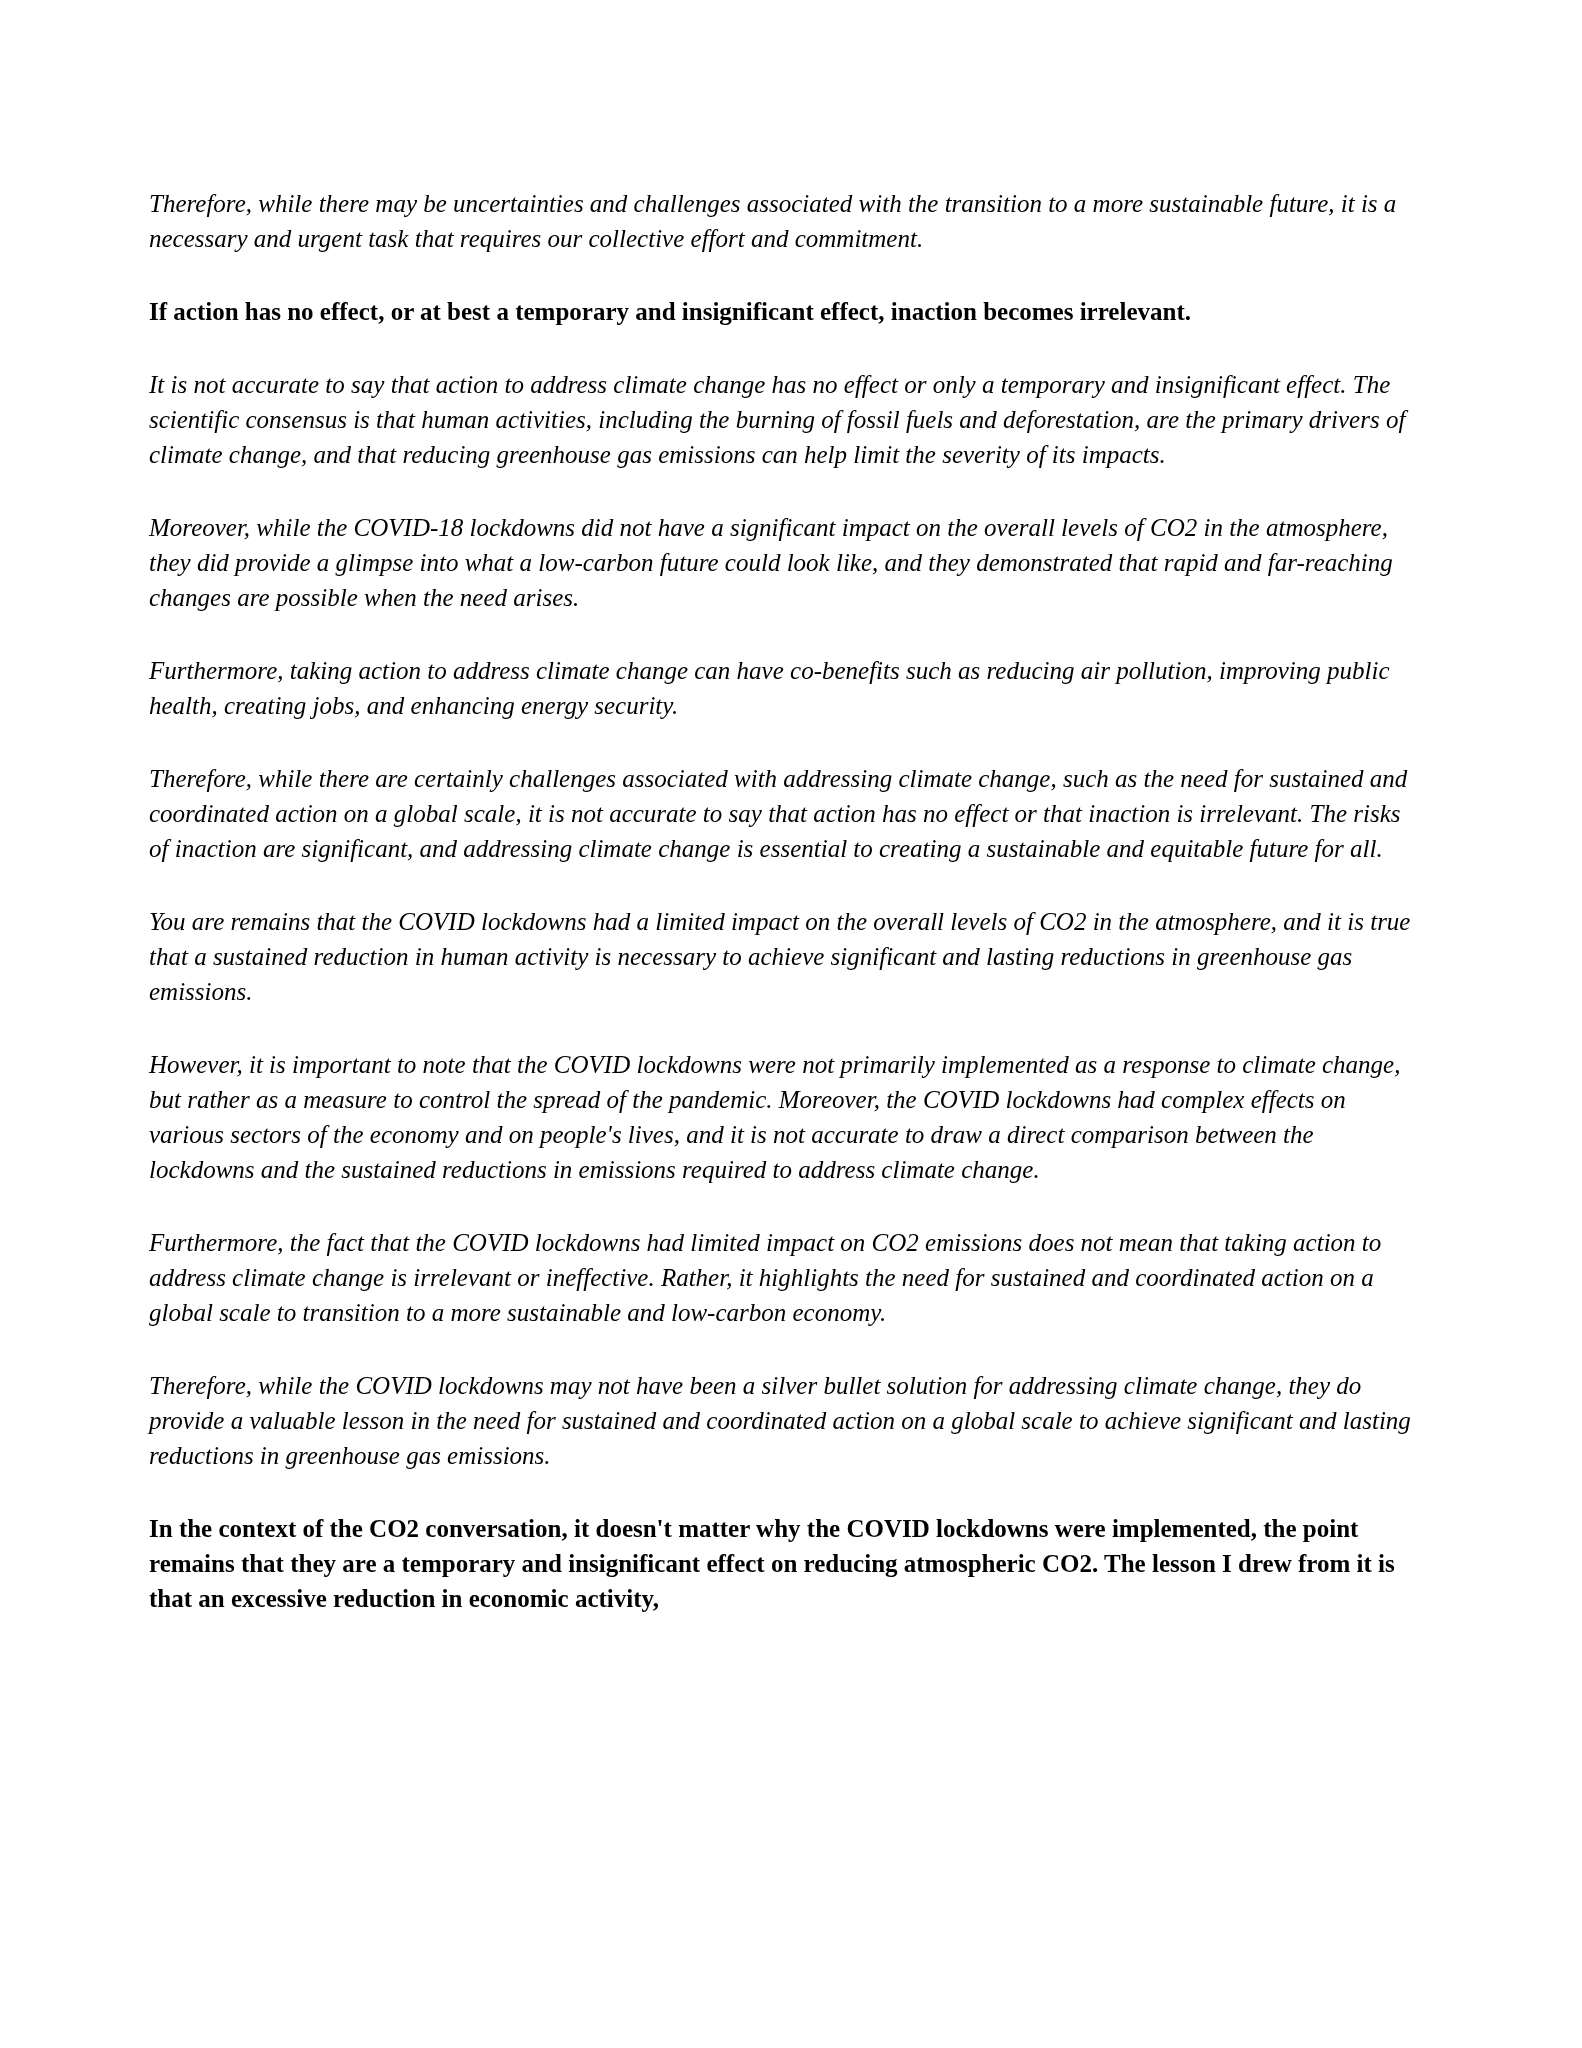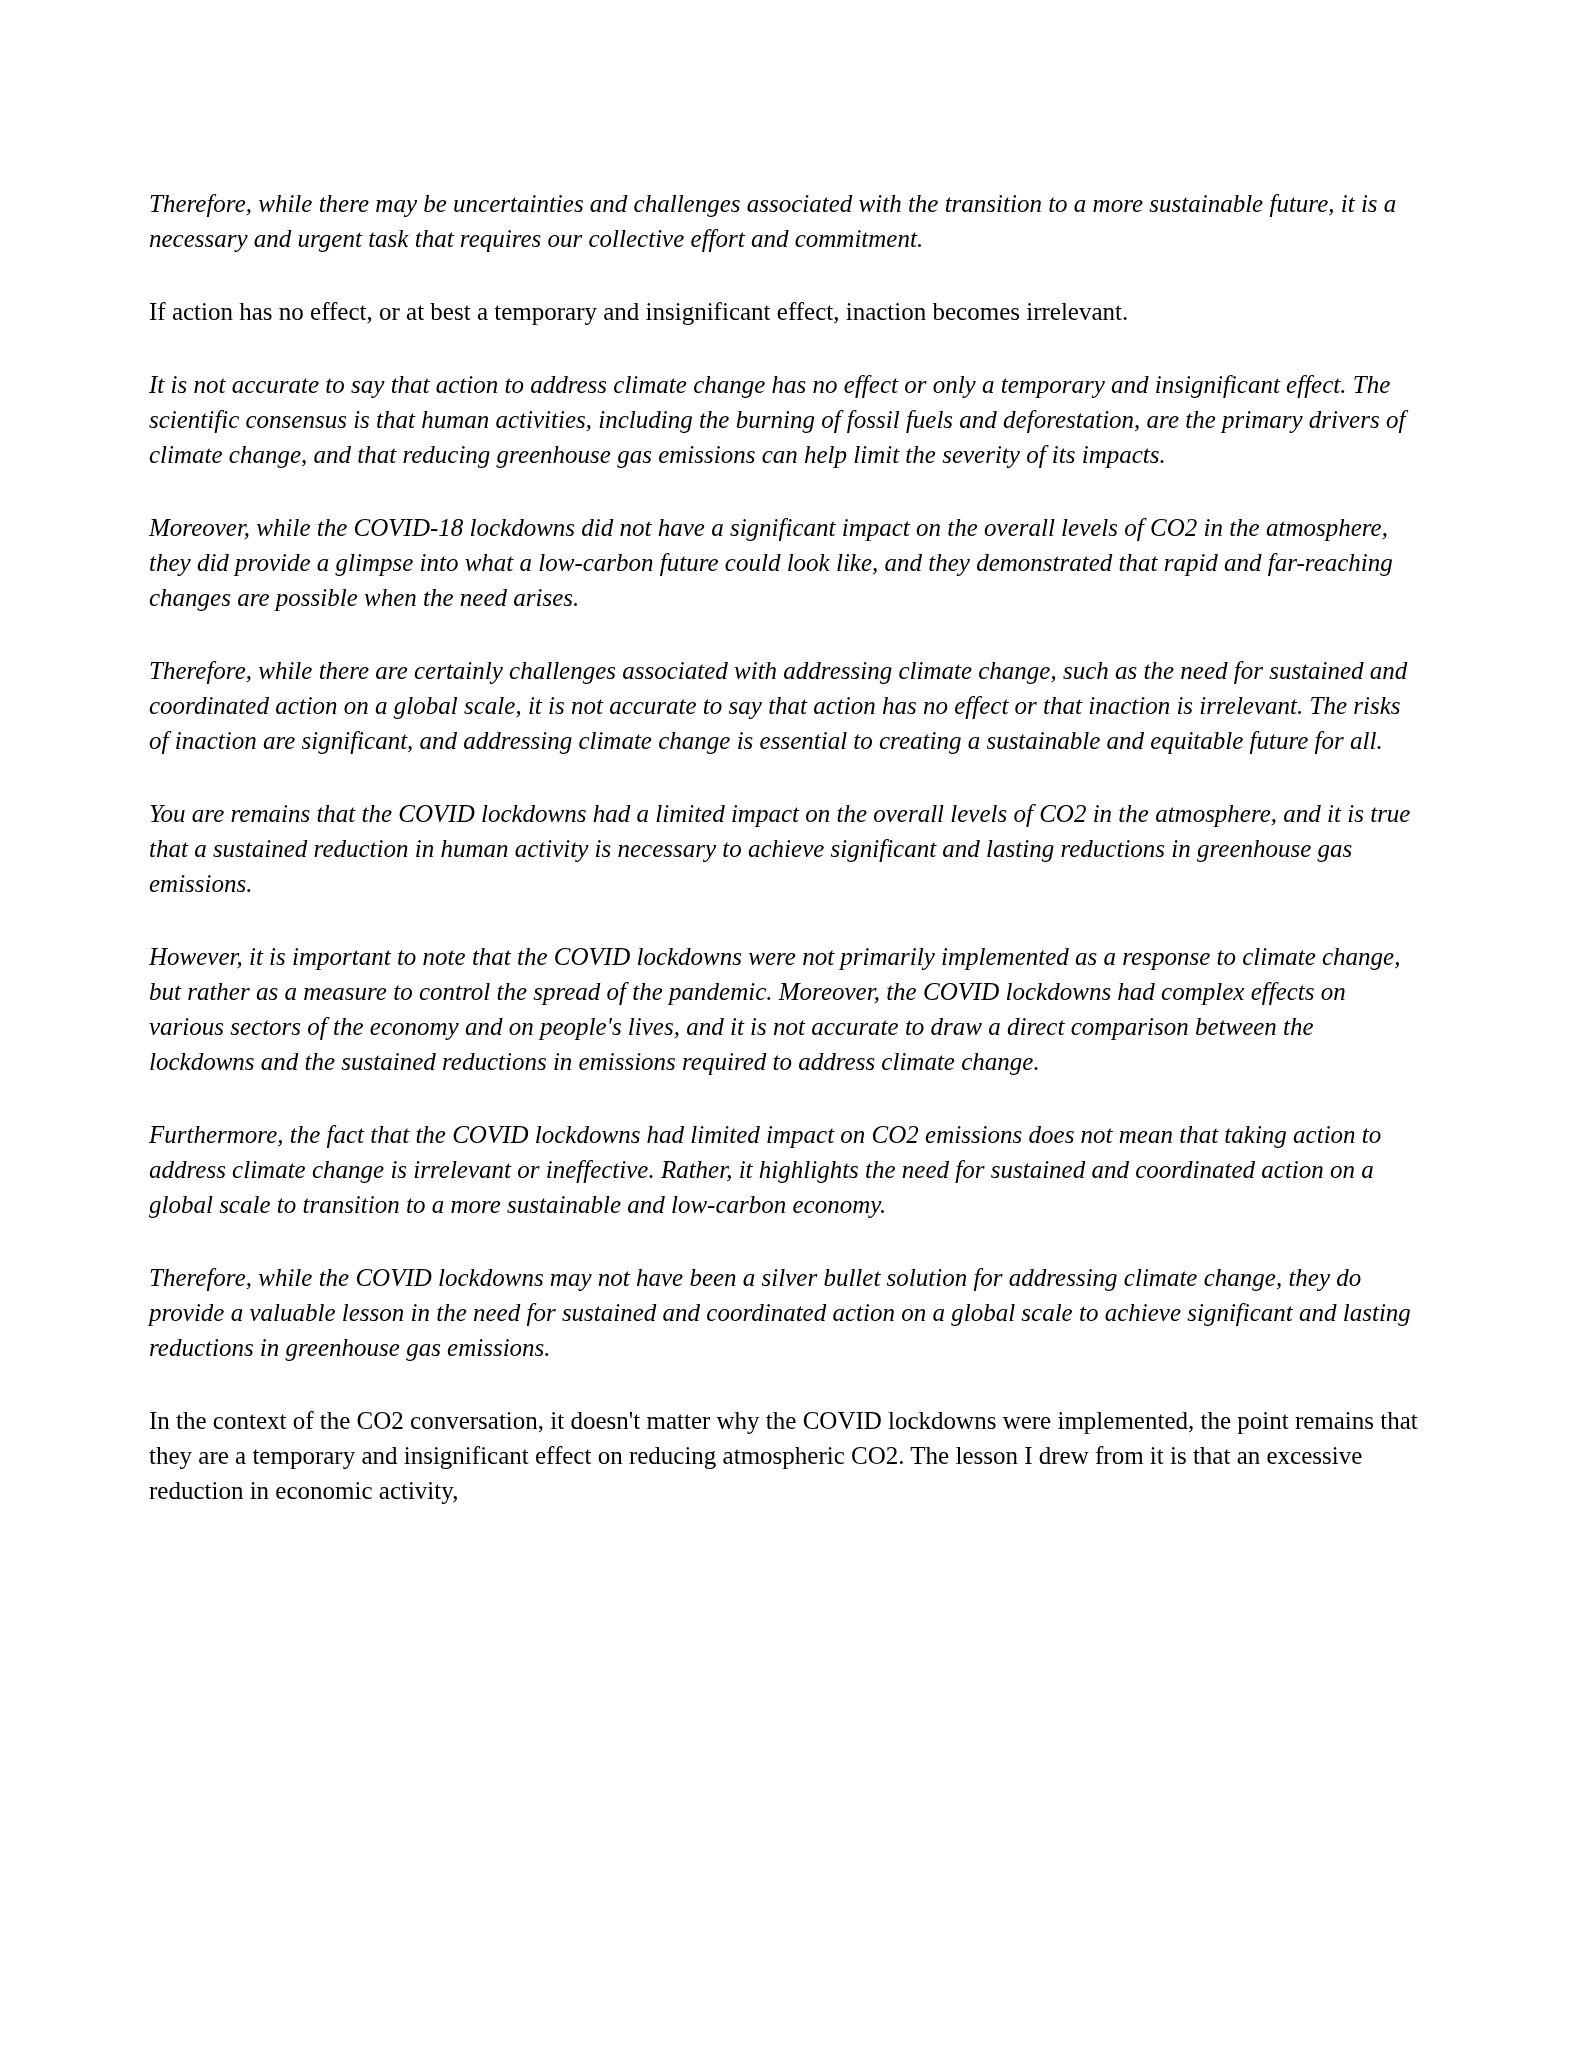--- a/index.html
+++ b/index.html
@@ -27,32 +27,33 @@
   .para {
     margin: 0 0 38px 0;
     padding: 0;
   }
   .para.italic {
     font-style: italic;
     font-weight: normal;
   }
   .para.bold {
     font-style: normal;
-    font-weight: normal;
+    font-weight: bold;
   }
 </style>
 </head>
 <body style="background: rgb(255, 255, 255);">
 
 <div class="page">
   <div class="doc-body" style="color: rgb(0, 0, 0);">
       <p class="para italic">Therefore, while there may be uncertainties and challenges associated with the transition to a more sustainable future, it is a necessary and urgent task that requires our collective effort and commitment.</p>
       <p class="para bold">If action has no effect, or at best a temporary and insignificant effect, inaction becomes irrelevant.</p>
       <p class="para italic">It is not accurate to say that action to address climate change has no effect or only a temporary and insignificant effect. The scientific consensus is that human activities, including the burning of fossil fuels and deforestation, are the primary drivers of climate change, and that reducing greenhouse gas emissions can help limit the severity of its impacts.</p>
       <p class="para italic">Moreover, while the COVID-18 lockdowns did not have a significant impact on the overall levels of CO2 in the atmosphere, they did provide a glimpse into what a low-carbon future could look like, and they demonstrated that rapid and far-reaching changes are possible when the need arises.</p>
+      <p class="para italic">Furthermore, taking action to address climate change can have co-benefits such as reducing air pollution, improving public health, creating jobs, and enhancing energy security.</p>
       <p class="para italic">Therefore, while there are certainly challenges associated with addressing climate change, such as the need for sustained and coordinated action on a global scale, it is not accurate to say that action has no effect or that inaction is irrelevant. The risks of inaction are significant, and addressing climate change is essential to creating a sustainable and equitable future for all.</p>
       <p class="para italic">You are remains that the COVID lockdowns had a limited impact on the overall levels of CO2 in the atmosphere, and it is true that a sustained reduction in human activity is necessary to achieve significant and lasting reductions in greenhouse gas emissions.</p>
       <p class="para italic">However, it is important to note that the COVID lockdowns were not primarily implemented as a response to climate change, but rather as a measure to control the spread of the pandemic. Moreover, the COVID lockdowns had complex effects on various sectors of the economy and on people's lives, and it is not accurate to draw a direct comparison between the lockdowns and the sustained reductions in emissions required to address climate change.</p>
       <p class="para italic">Furthermore, the fact that the COVID lockdowns had limited impact on CO2 emissions does not mean that taking action to address climate change is irrelevant or ineffective. Rather, it highlights the need for sustained and coordinated action on a global scale to transition to a more sustainable and low-carbon economy.</p>
       <p class="para italic">Therefore, while the COVID lockdowns may not have been a silver bullet solution for addressing climate change, they do provide a valuable lesson in the need for sustained and coordinated action on a global scale to achieve significant and lasting reductions in greenhouse gas emissions.</p>
       <p class="para bold">In the context of the CO2 conversation, it doesn't matter why the COVID lockdowns were implemented, the point remains that they are a temporary and insignificant effect on reducing atmospheric CO2. The lesson I drew from it is that an excessive reduction in economic activity,</p>
     </div>
 </div>
 
 </body></html>

